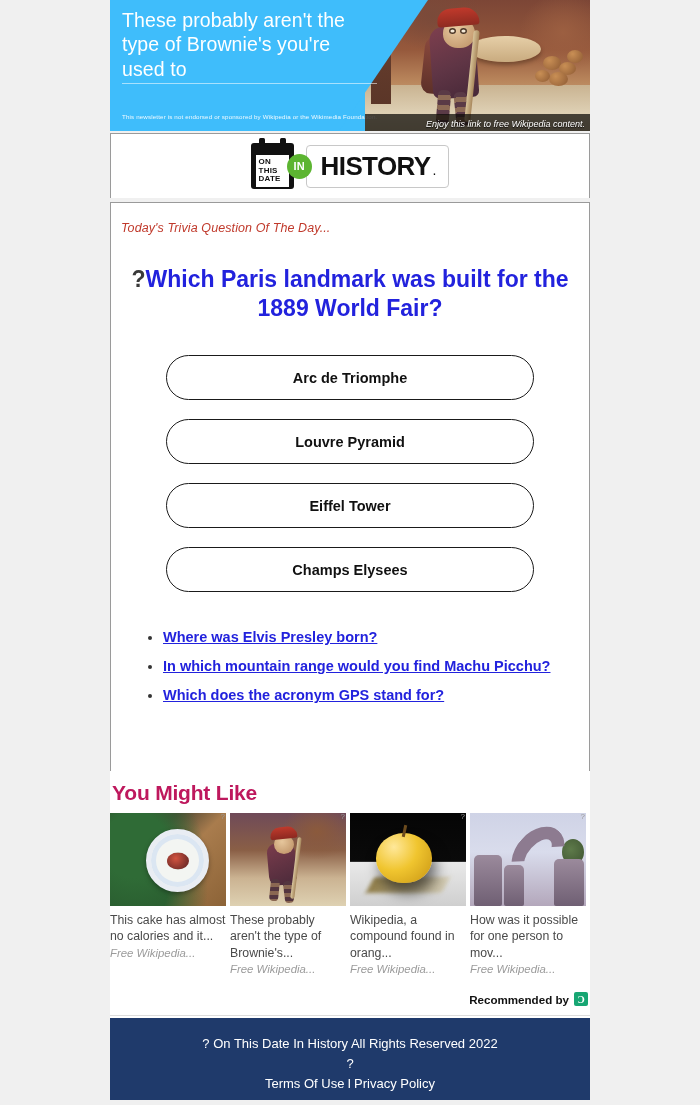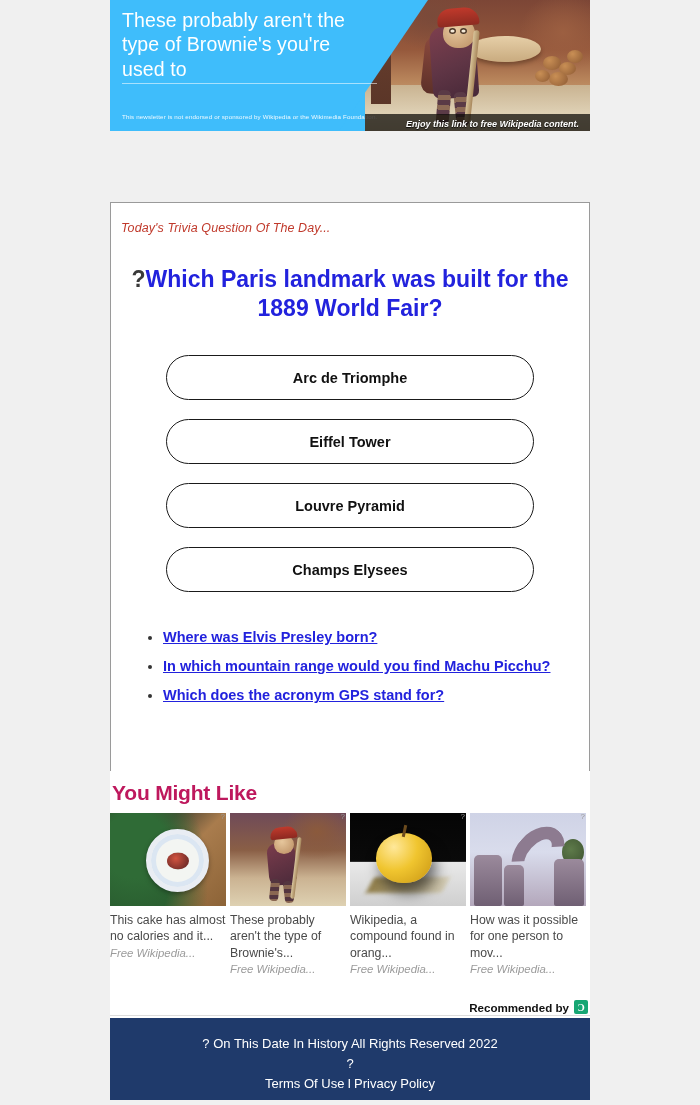--- a/index.html
+++ b/index.html
@@ -114,22 +114,22 @@
   .ad-disclaimer {
     position: absolute; left: 12px; top: 113px;
     color: #ffffff; font-size: 6.2px; letter-spacing: .15px;
     opacity: .92;
   }
   .ad-caption-strip {
     position: absolute; right: 0; bottom: 0; width: 225px; height: 17px;
     background: rgba(10,8,6,.72);
   }
   .ad-caption {
-    position: absolute; right: 11px; bottom: 2.5px;
-    color: #ffffff; font-size: 9px; font-style: italic; font-weight: 700;
+    position: absolute; right: 5px; bottom: 2.5px;
+    color: #ffffff; font-size: 9px; font-style: italic; font-weight: 400;
     text-shadow: 0 1px 1px rgba(0,0,0,.8);
   }
 
   
   .logo-card {
     position: absolute; left: 110px; top: 133px;
     width: 480px; height: 65px;
     background: #ffffff;
     border: 1px solid #9a9a9a;
     border-bottom: none;
@@ -316,21 +316,21 @@
   .card-title {
     margin-top: 6px;
     font-size: 12.3px; line-height: 1.34; color: #4a4a4a;
     font-family: "Liberation Sans", sans-serif;
   }
   .card-source {
     margin-top: 2px;
     font-size: 11.4px; font-style: italic; color: #9b9b9b;
   }
   .recby {
-    position: absolute; right: 2px; bottom: 4px;
+    position: absolute; right: 2px; bottom: 12px;
     display: flex; align-items: center; gap: 5px;
   }
   .recby-text { font-size: 11.6px; font-weight: 700; color: #111; }
   .recby-mark {
     width: 14px; height: 14px; background: #17a673; border-radius: 2px;
     color: #fff; font-size: 10px; font-weight: 700;
     display: flex; align-items: center; justify-content: center;
     font-family: "Liberation Serif", serif;
   }
   .yml-divider {
@@ -378,32 +378,48 @@
       <div class="staff"></div>
     </div>
     <div class="ad-wedge"></div>
     <div class="ad-head">These probably aren't the type of Brownie's you're used to</div>
     <div class="ad-rule"></div>
     <div class="ad-disclaimer">This newsletter is not endorsed or sponsored by Wikipedia or the Wikimedia Foundation.</div>
     <div class="ad-caption-strip"></div>
     <div class="ad-caption">Enjoy this link to free Wikipedia content.</div>
   </div>
 
+  <div class="logo-card">
+    <div class="logo">
+      <div class="cal">
+        <div class="cal-inner">
+          <span>ON</span>
+          <span>THIS</span>
+          <span>DATE</span>
+        </div>
+      </div>
+      <div class="in-badge">IN</div>
+      <div class="hist-box">
+        <span class="h-text">HISTORY</span>
+        <span class="h-dot">.</span>
+      </div>
+    </div>
+  </div>
 
   <div class="content-card">
     <div class="trivia-label">Today's Trivia Question Of The Day...</div>
 
     <div class="question">
       <span class="qmark">?</span><span>Which Paris landmark was built for the 1889 World Fair?</span>
     </div>
 
     <div class="answers">
       <button class="answer-btn">Arc de Triomphe</button>
+      <button class="answer-btn">Louvre Pyramid</button>
       <button class="answer-btn">Eiffel Tower</button>
-      <button class="answer-btn">Louvre Pyramid</button>
       <button class="answer-btn">Champs Elysees</button>
     </div>
 
     <ul class="links">
       <li>
         <a href="#">Where was Elvis Presley born?</a>
       </li>
       <li>
         <a href="#">In which mountain range would you find Machu Picchu?</a>
       </li>

